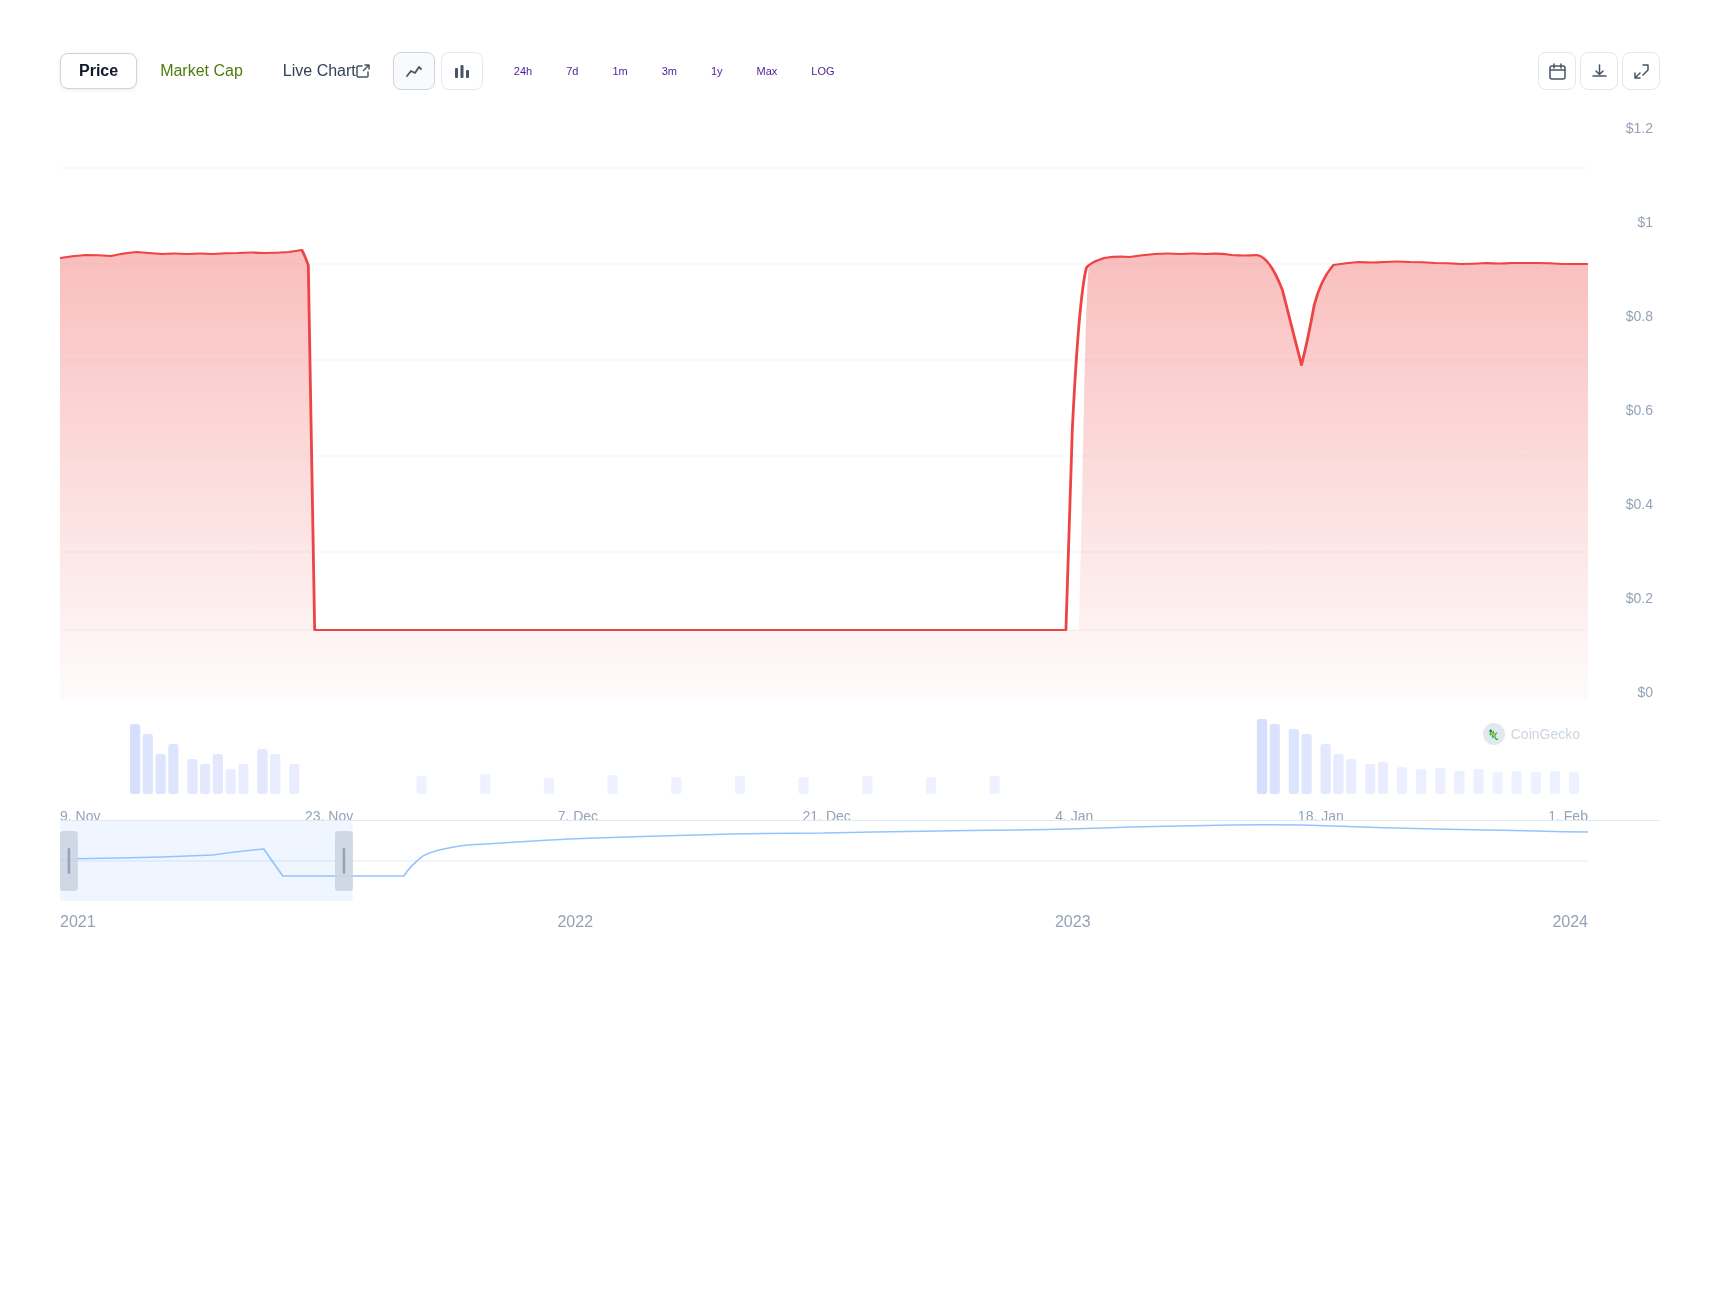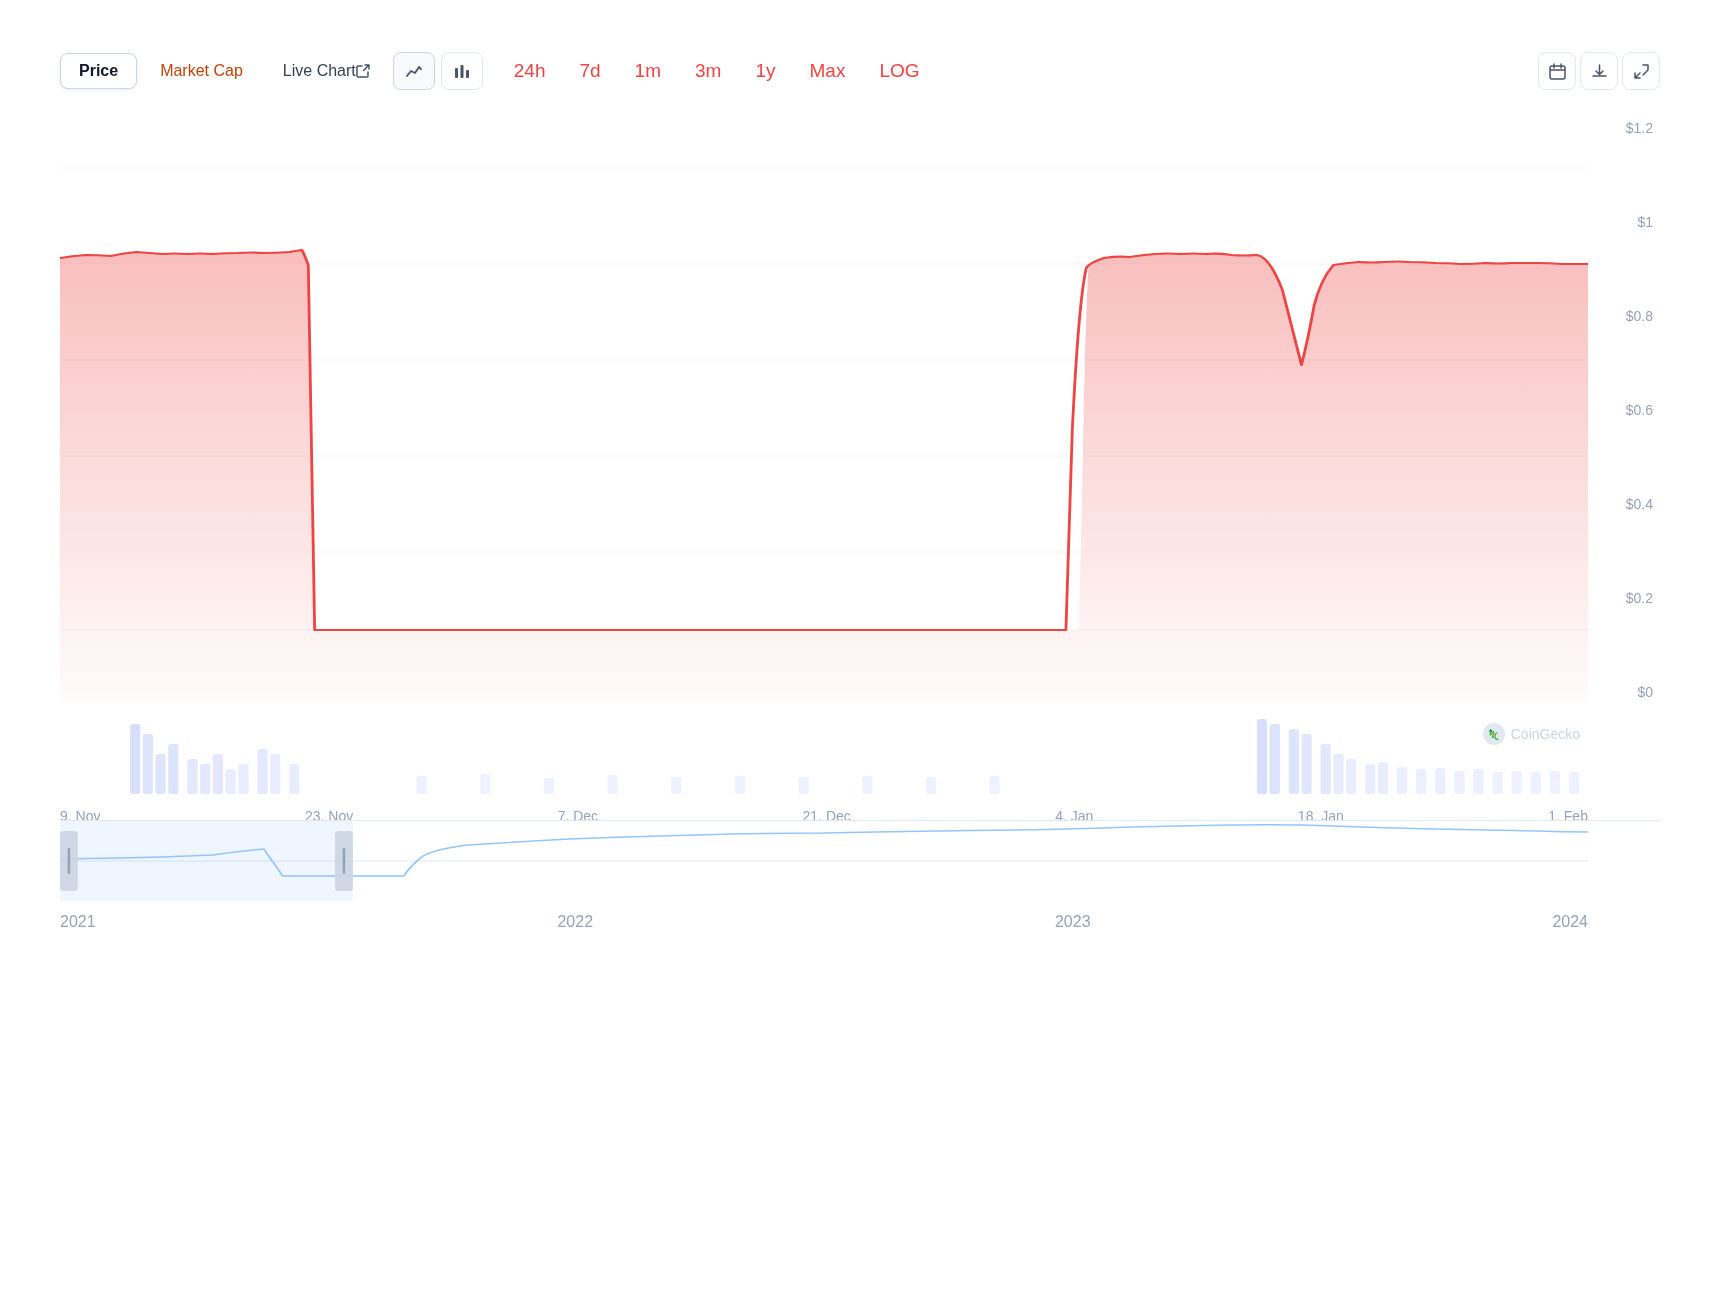--- a/index.html
+++ b/index.html
@@ -28,21 +28,21 @@
       display: flex;
       gap: 4px;
     }
     .tab-btn {
       padding: 8px 18px;
       border-radius: 8px;
       border: 1.5px solid #e2e8f0;
       background: #fff;
       font-size: 16px;
       font-weight: 500;
-      color: #c2410c;
+      color: #4d7c0f;
       cursor: pointer;
       transition: background 0.15s;
     }
     .tab-btn.active {
       background: #fff;
       border-color: #cbd5e1;
       font-weight: 700;
       color: #0f172a;
       box-shadow: 0 1px 4px rgba(0,0,0,0.08);
     }
@@ -83,23 +83,23 @@
       display: flex;
       align-items: center;
       gap: 4px;
       margin-left: 10px;
     }
     .time-btn {
       padding: 7px 14px;
       border-radius: 8px;
       border: 1.5px solid transparent;
       background: transparent;
-      font-size: 19px;
+      font-size: 11px;
       font-weight: 500;
-      color: #ef4444;
+      color: #4c1d95;
       cursor: pointer;
     }
     .separator {
       flex: 1;
     }
     .toolbar-actions {
       display: flex;
       align-items: center;
       gap: 4px;
       margin-left: 12px;

